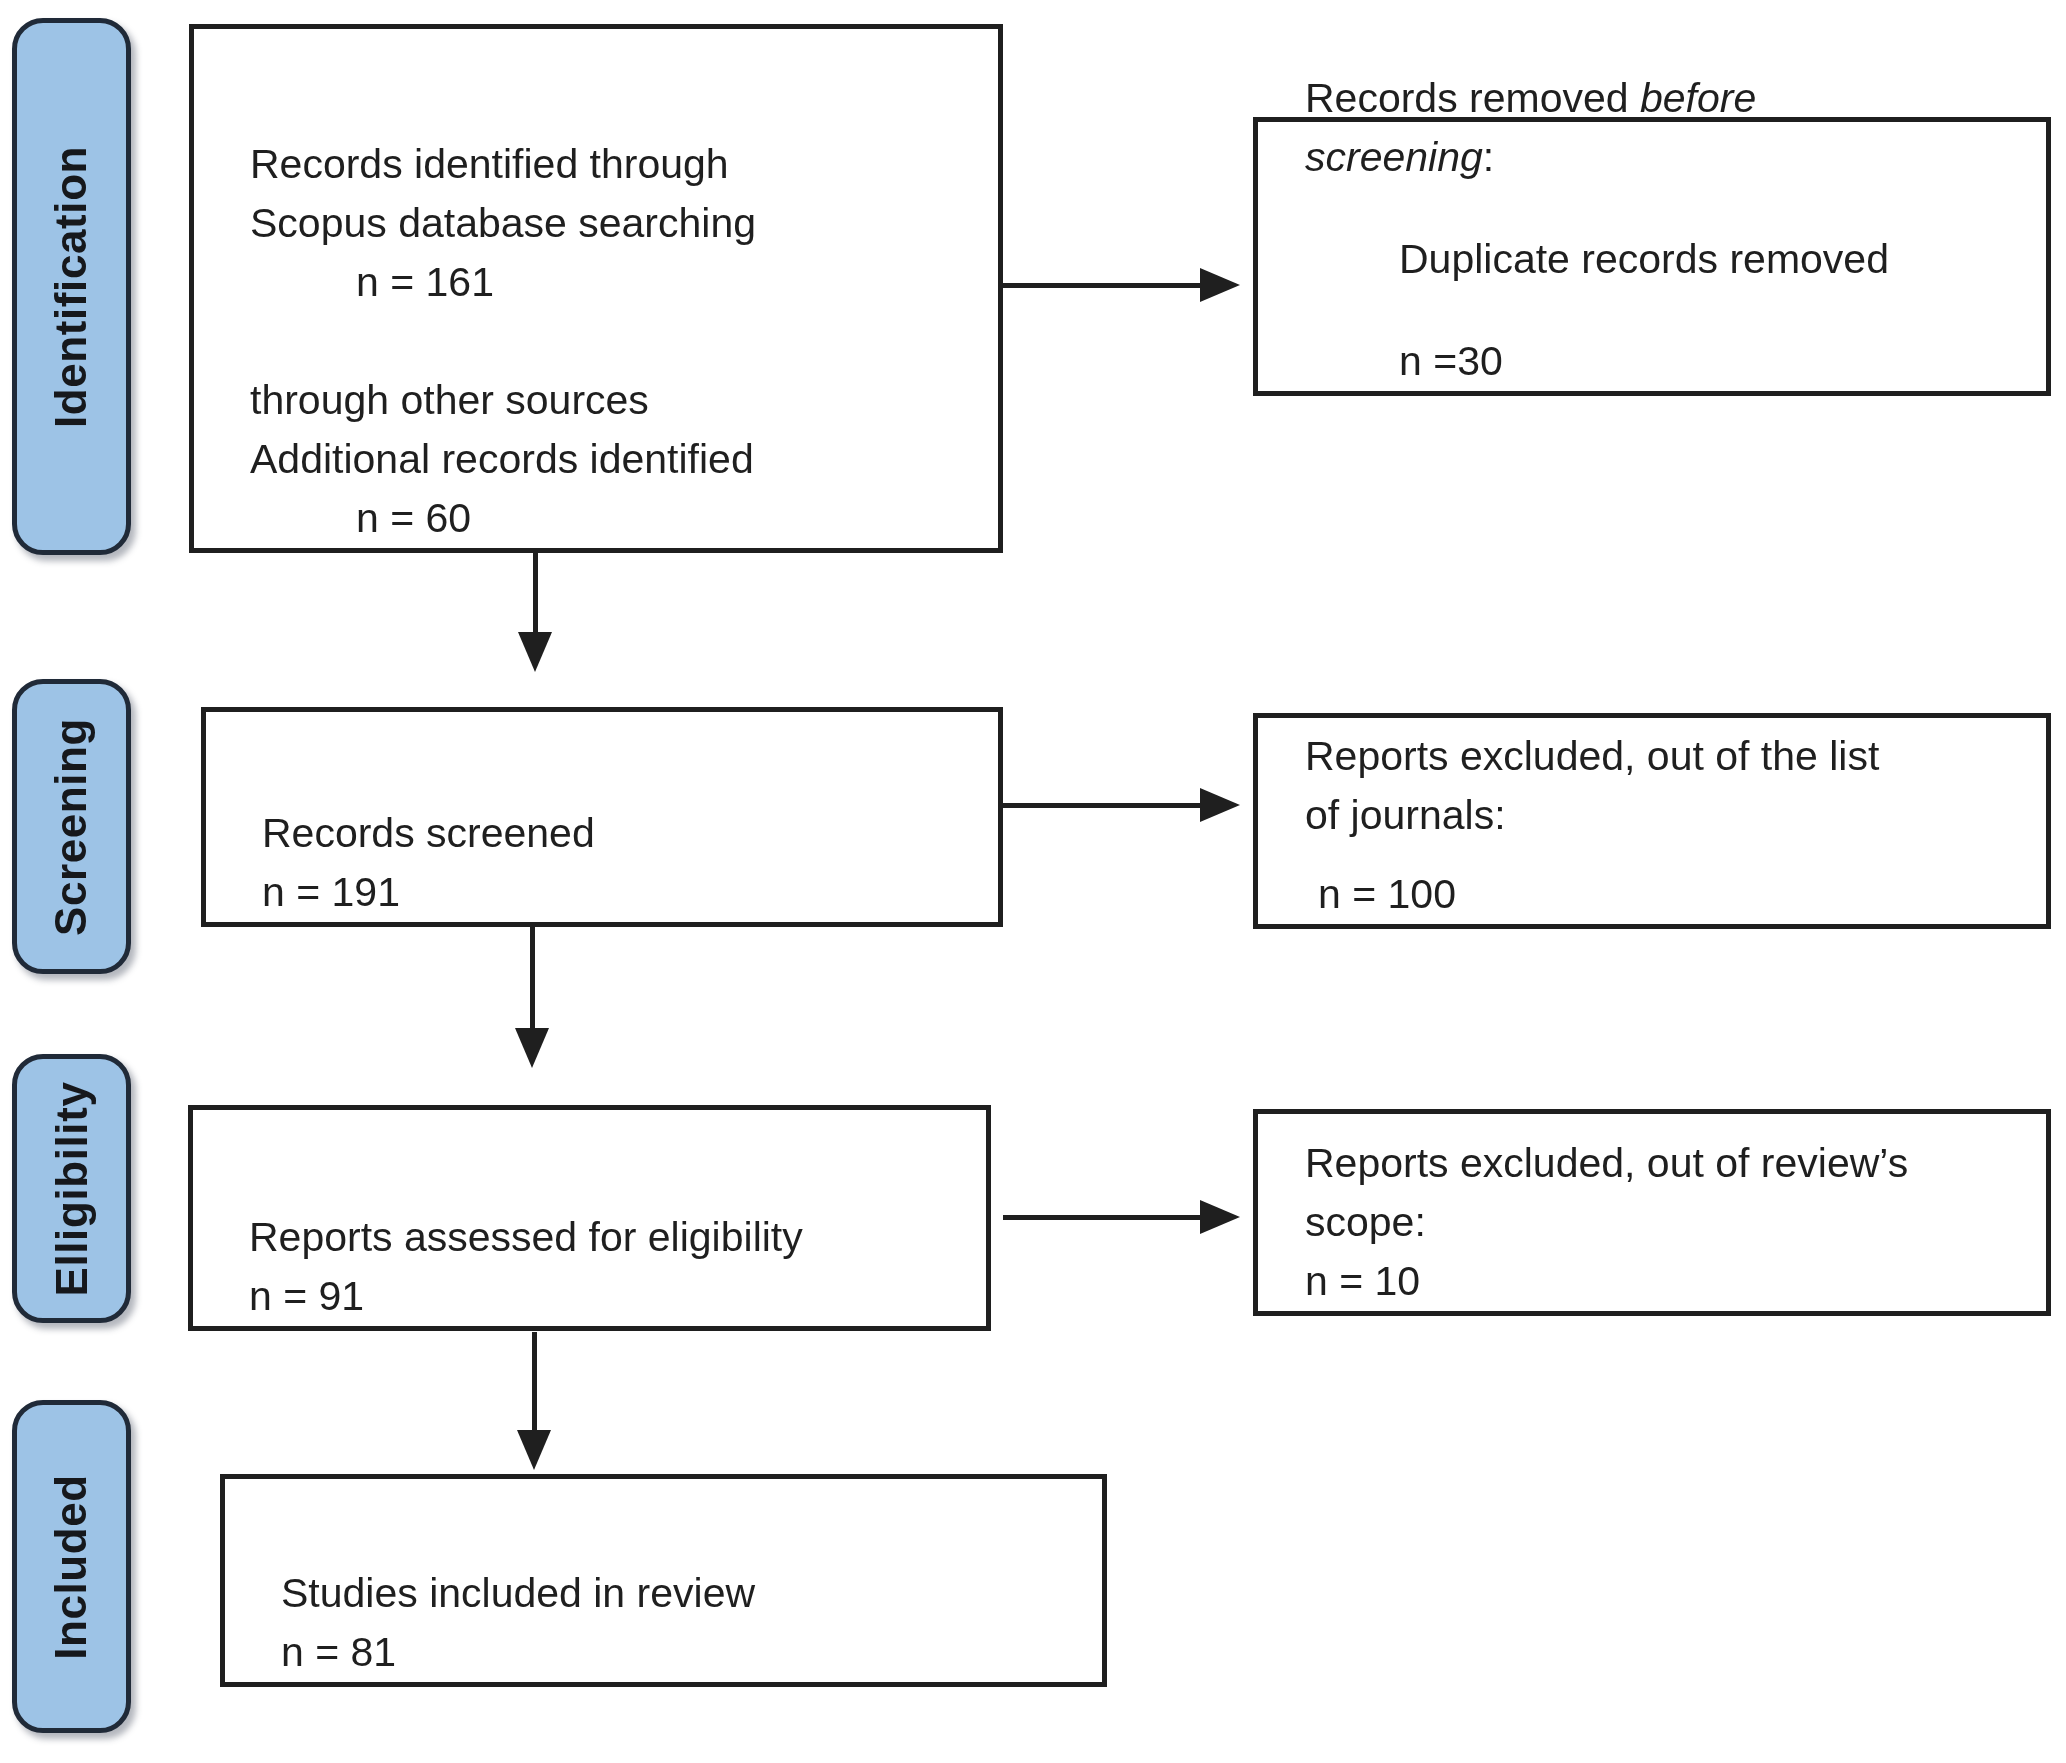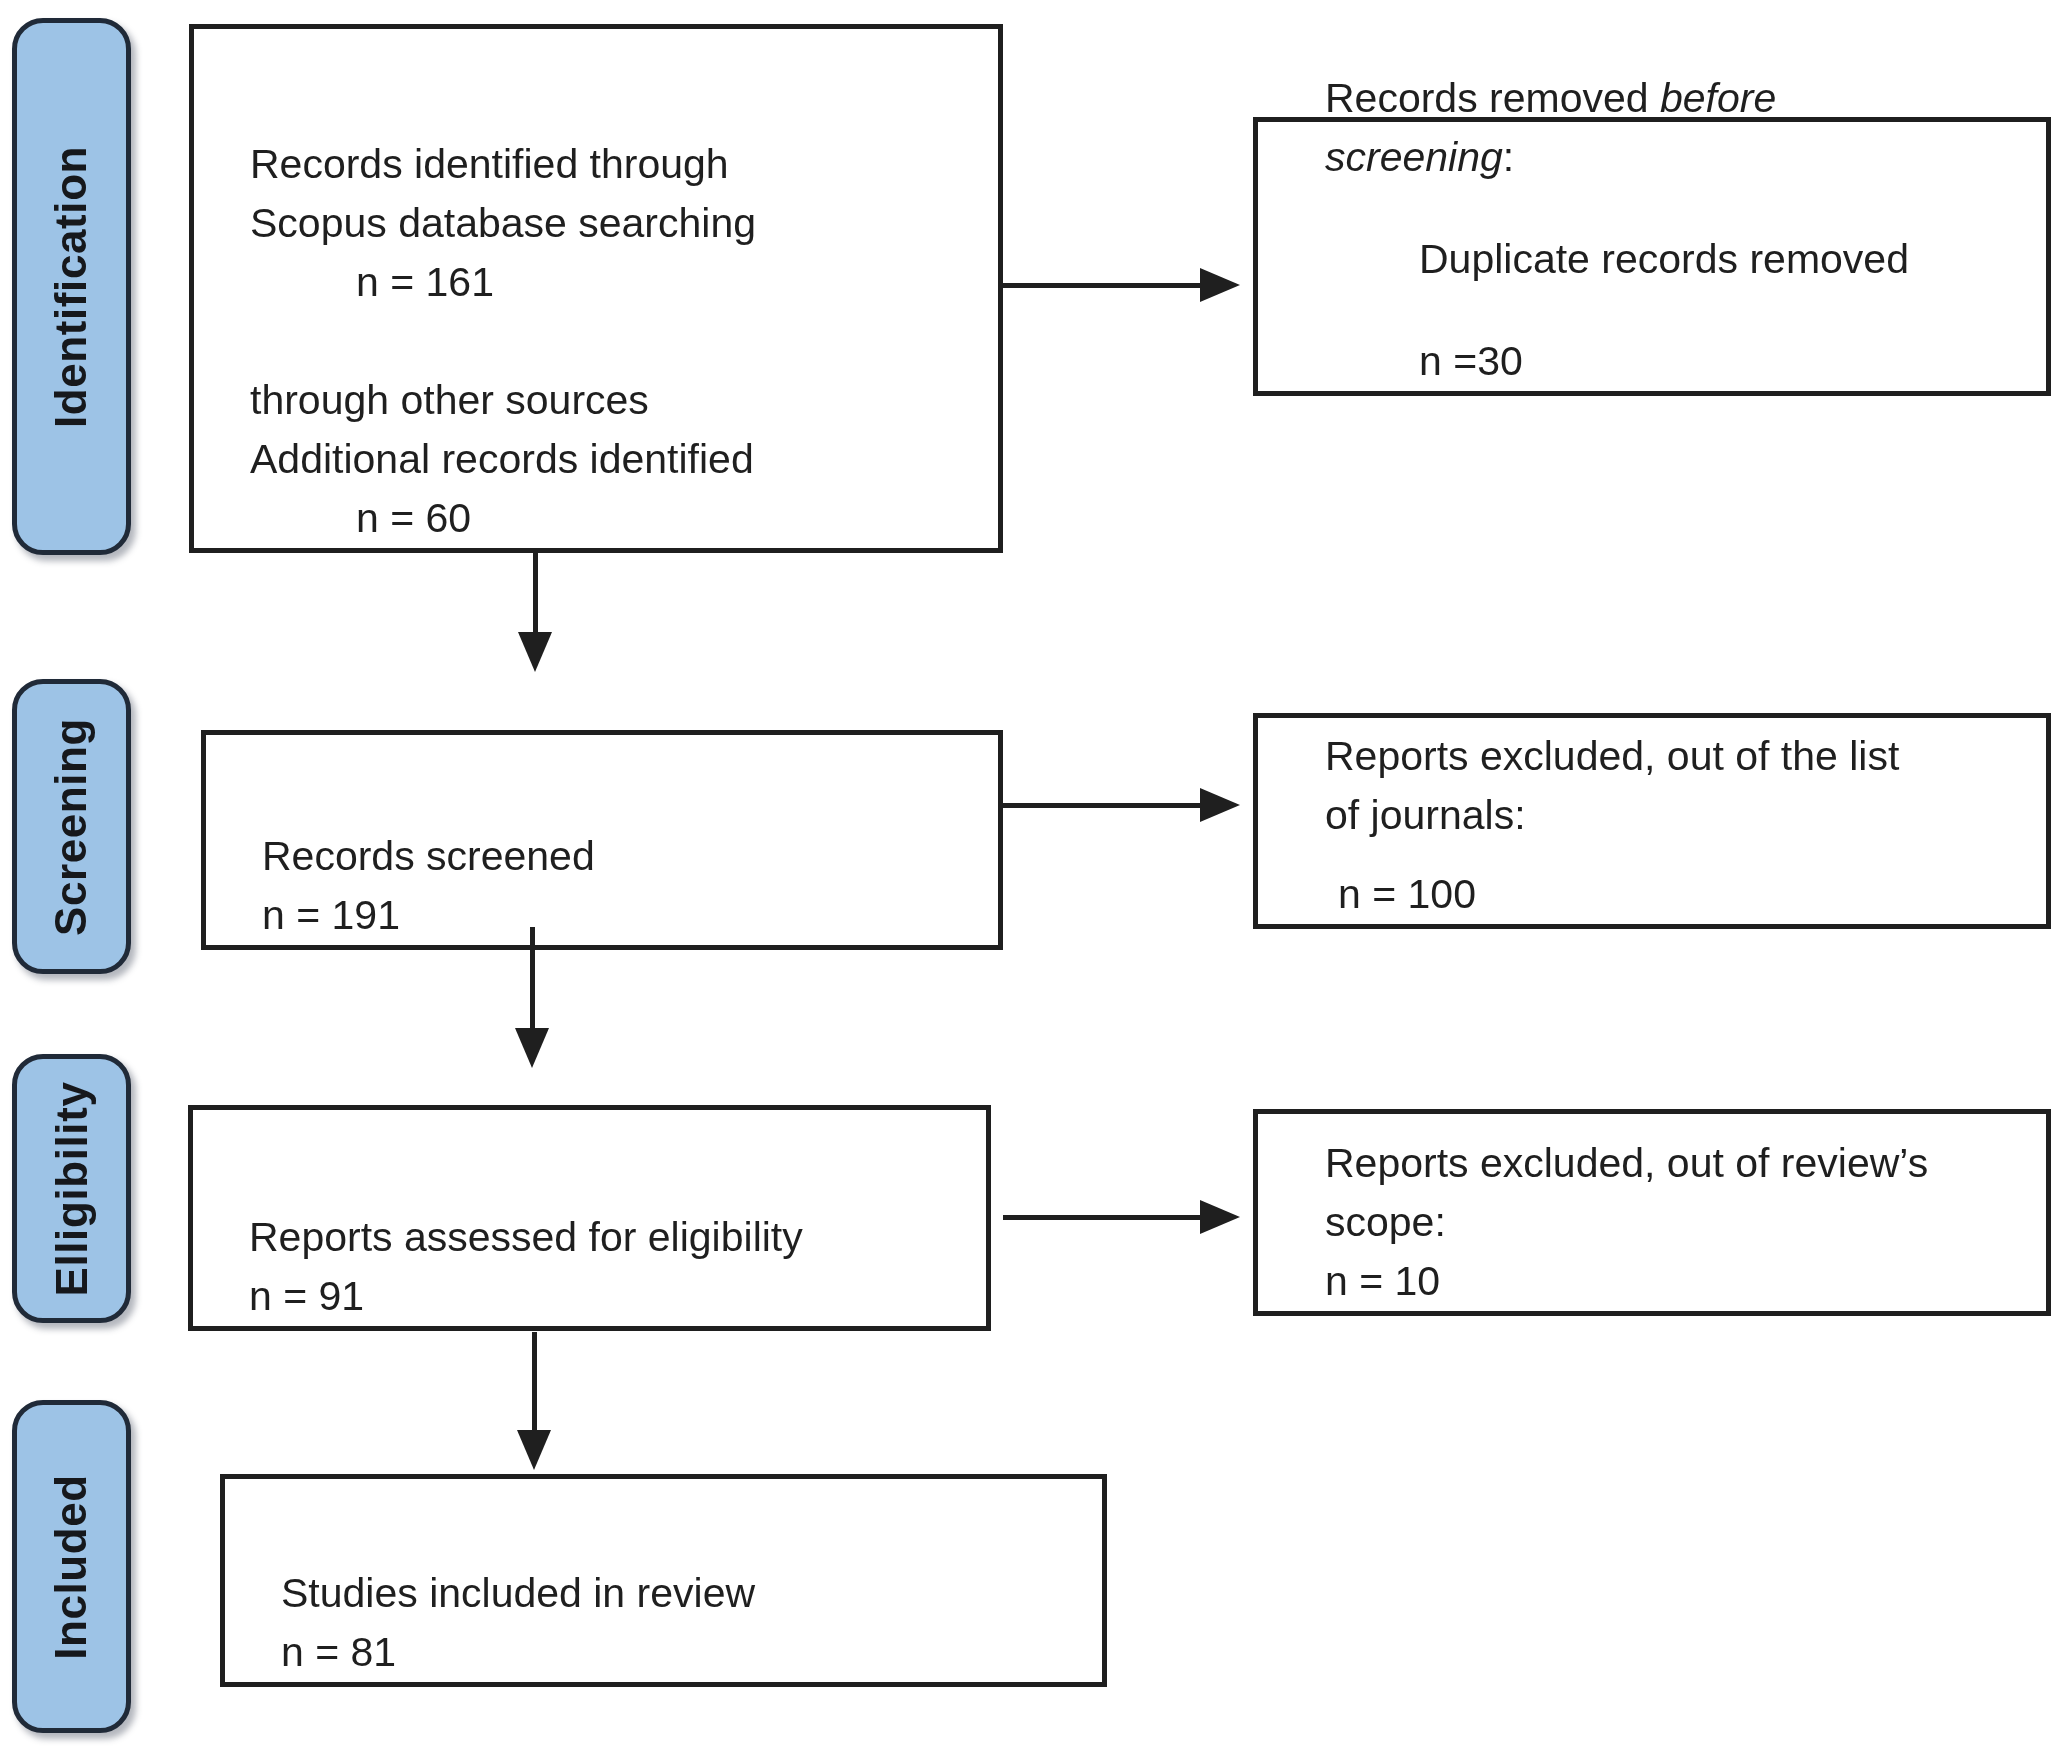--- a/index.html
+++ b/index.html
@@ -53,21 +53,21 @@
     line-height: 59px;
   }
   .flow-box .txt-line { white-space: nowrap; }
   .indent-1 { padding-left: 106px; }
   .indent-2 { padding-left: 94px; margin-top: 43px; }
   .indent-3 { padding-left: 13px; margin-top: 20px; }
   .para-gap { height: 59px; }
   .em { font-style: italic; }
 
   .pad-a { padding-left: 56px; padding-right: 13px; }   
-  .pad-b { padding-left: 67px; padding-right: 13px; }   
+  .pad-b { padding-left: 47px; padding-right: 13px; }   
 
   
   .arrow { position: absolute; }
   .arrow .shaft { position: absolute; background: var(--arrow, #1f1f1f); }
   .arrow-h .shaft { height: 5.8px; top: 50%; margin-top: -2.9px; left: 0; }
   .arrow-v .shaft { width: 5.8px; left: 50%; margin-left: -2.9px; top: 0; }
   .arrow .head { position: absolute; width: 0; height: 0; }
   .arrow-h .head {
     top: 50%; right: 0; margin-top: -17.3px;
     border-top: 17.3px solid transparent;
@@ -109,21 +109,21 @@
     <div class="txt-line indent-1">n = 60</div>
   </div>
 
   <div class="flow-box pad-b" style="left:1253px; top:117px; width:798px; height:279px;">
     <div class="txt-line"><span>Records removed </span><span class="em">before</span></div>
     <div class="txt-line"><span class="em">screening</span><span>:</span></div>
     <div class="txt-line indent-2">Duplicate records removed</div>
     <div class="txt-line indent-2">n =30</div>
   </div>
 
-  <div class="flow-box pad-a" style="left:201px; top:707px; width:802px; height:220px;margin-top:23px;">
+  <div class="flow-box pad-a" style="left:201px; top:707px; width:802px; height:220px;">
     <div class="txt-line">Records screened</div>
     <div class="txt-line">n = 191</div>
   </div>
 
   <div class="flow-box pad-b" style="left:1253px; top:713px; width:798px; height:216px;">
     <div class="txt-line">Reports excluded, out of the list</div>
     <div class="txt-line">of journals:</div>
     <div class="txt-line indent-3">n = 100</div>
   </div>
 

